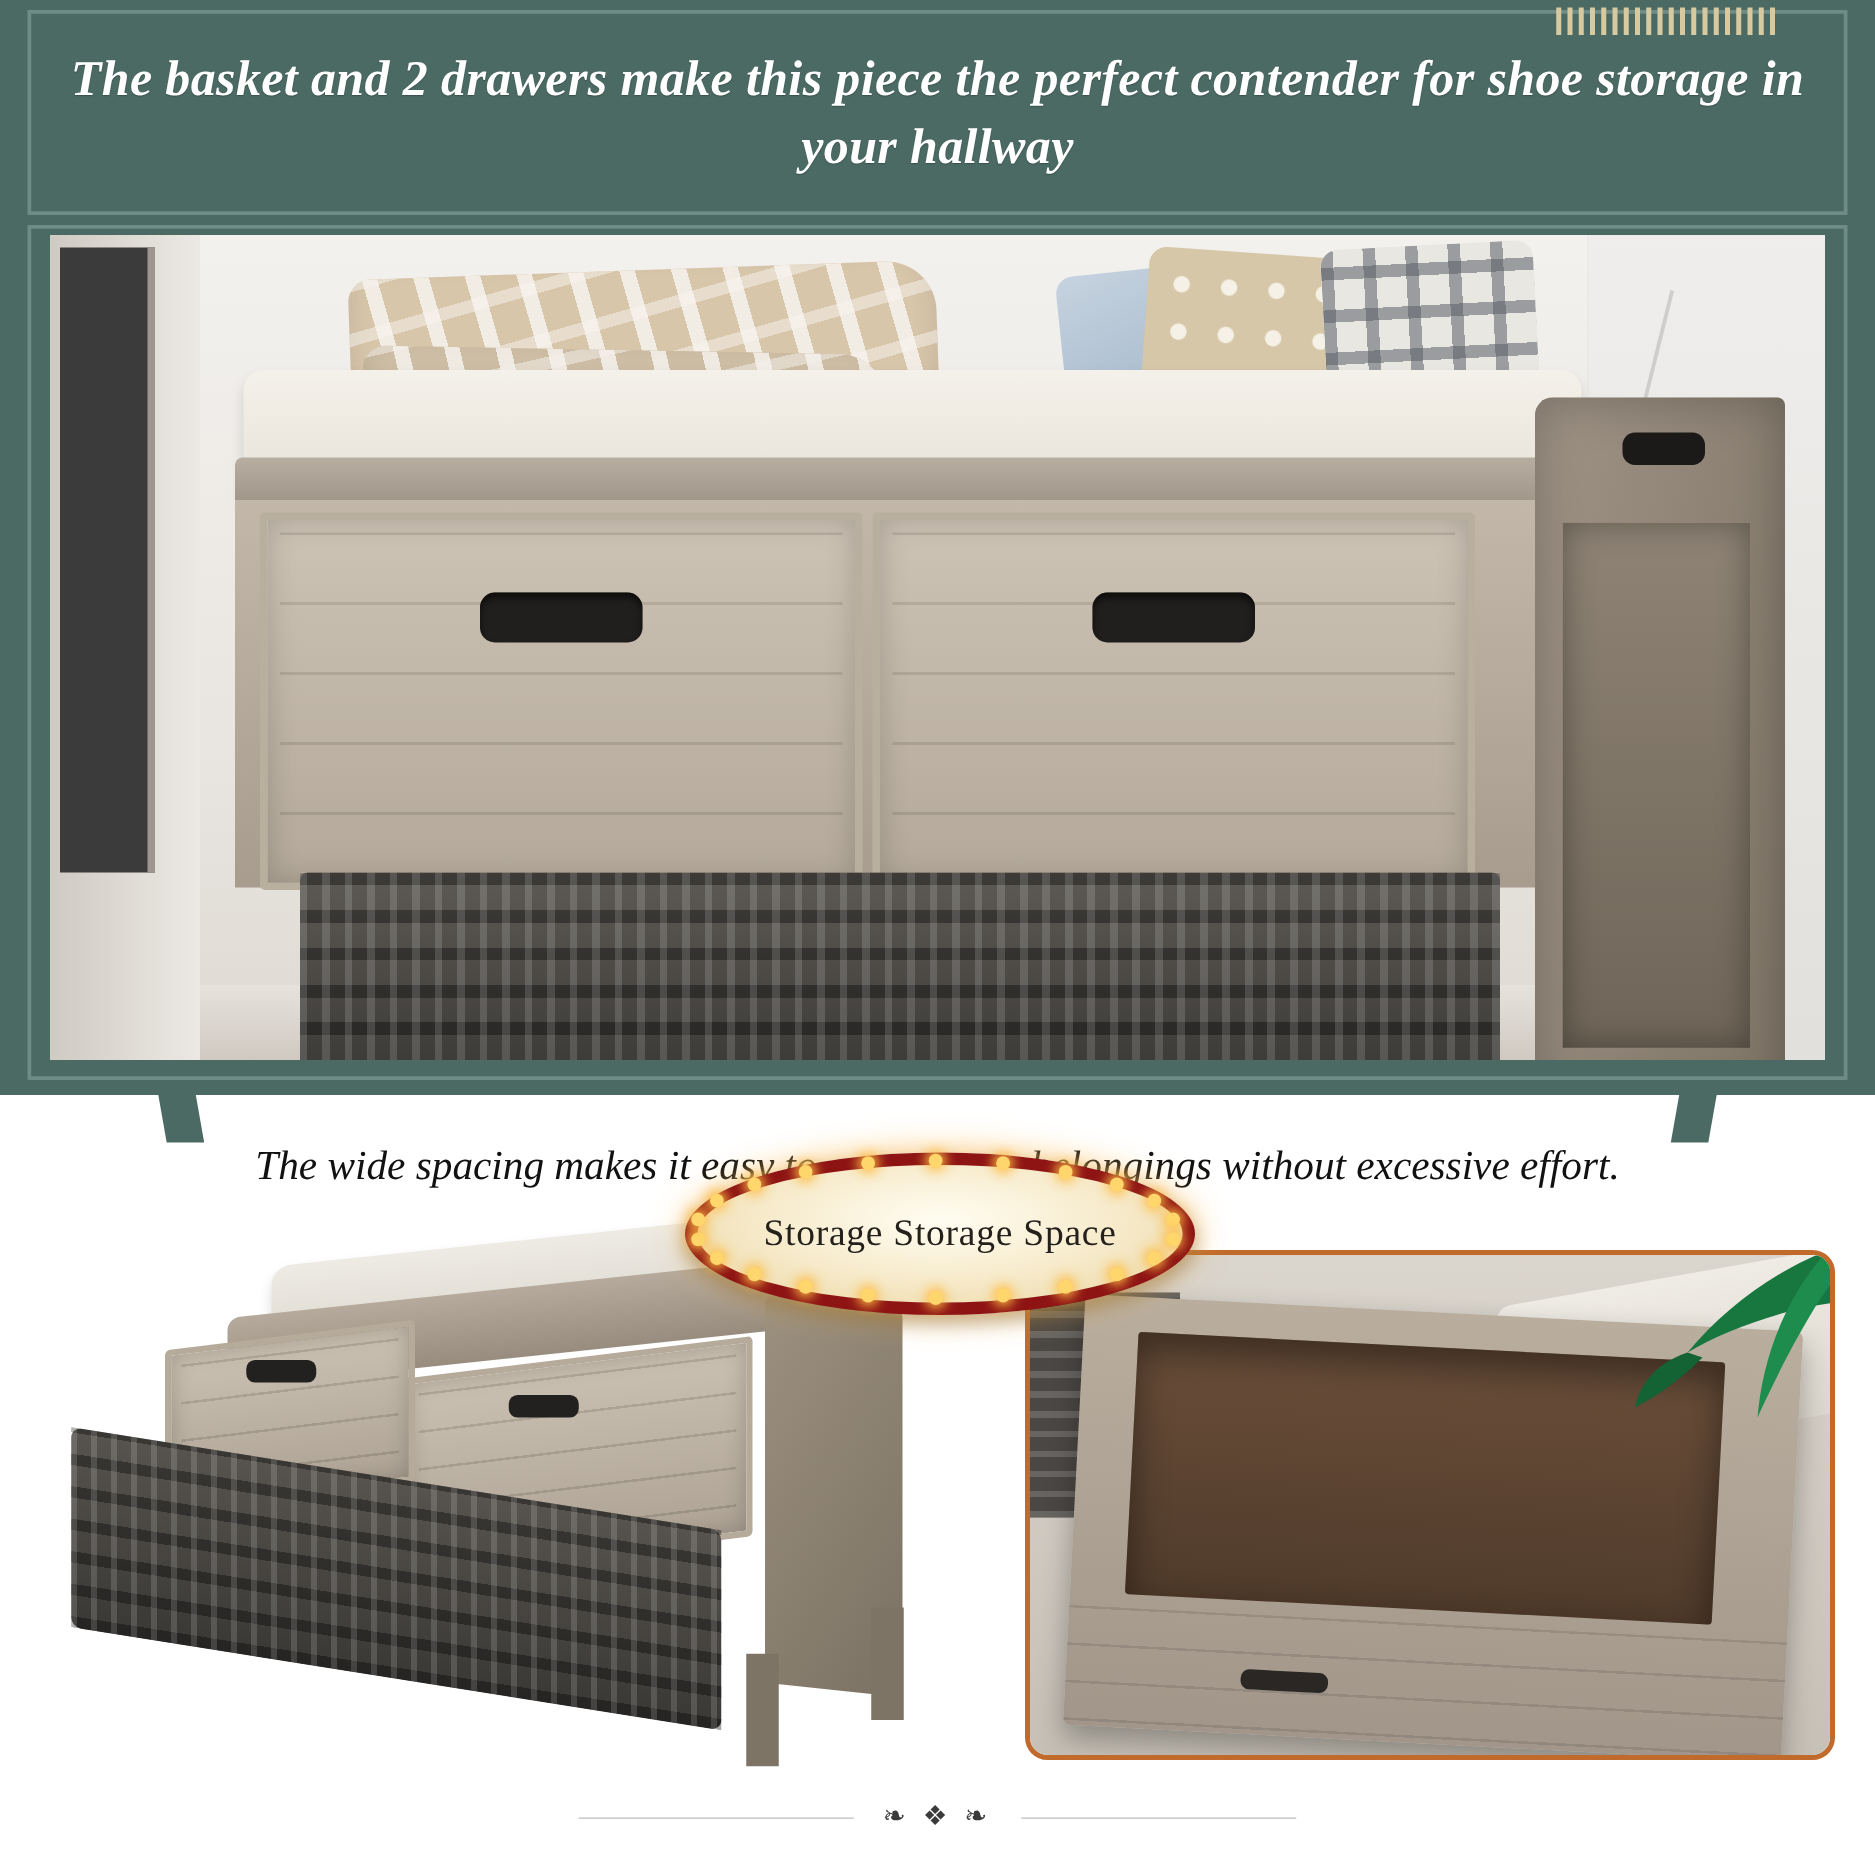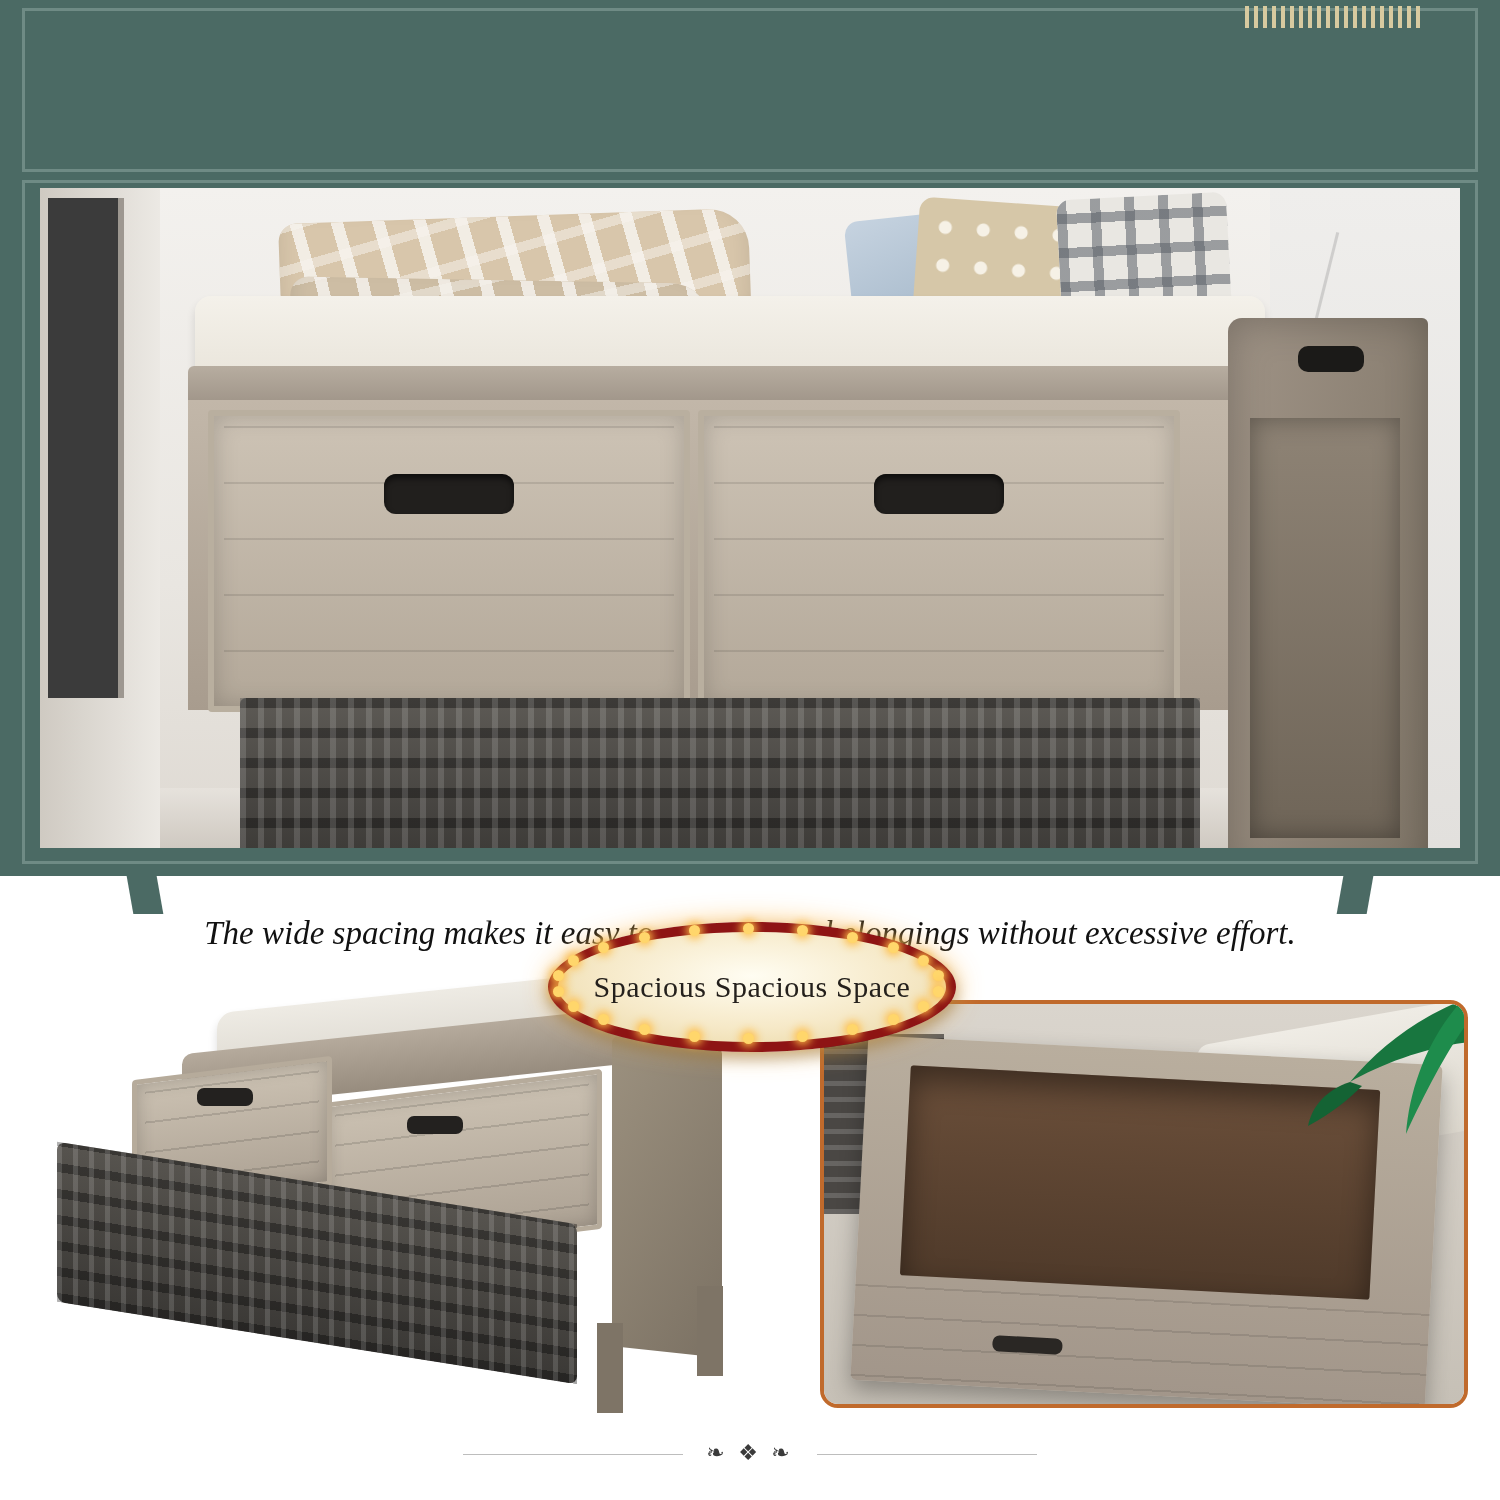--- a/index.html
+++ b/index.html
@@ -502,20 +502,21 @@
       <i></i>
       <i></i>
       <i></i>
       <i></i>
       <i></i>
       <i></i>
       <i></i>
       <i></i>
       <i></i>
   </div>
+  <div class="banner-text">The basket and 2 drawers make this piece the perfect contender for shoe storage in your hallway</div>
 </div>
 
 <div class="hero-frame">
   <div class="frame-line"></div>
 
   <div class="hero-photo">
     <div class="wall-back"></div>
     <div class="wall-left"></div>
     <div class="picture-frame"></div>
     <div class="wall-marble"></div>
@@ -549,21 +550,21 @@
   </div>
 </div>
 
 <div class="hero-legs">
   <div class="leg l"></div>
   <div class="leg r"></div>
 </div>
 
 <div class="badge">
   <div class="badge-oval">
-    <span class="badge-label">Spacious Spacious Space</span>
+    <span class="badge-label">Storage Storage Space</span>
   </div>
   <div class="badge-lights" id="badge-lights">
       <i style="left: 204px; top: 10px; background: rgb(255, 214, 107);"></i>
       <i style="left: 258.093px; top: 12.2279px; background: rgb(255, 214, 107);"></i>
       <i style="left: 307.803px; top: 18.7311px; background: rgb(255, 214, 107);"></i>
       <i style="left: 349.104px; top: 28.9827px; background: rgb(255, 214, 107);"></i>
       <i style="left: 378.649px; top: 42.1522px; background: rgb(255, 214, 107);"></i>
       <i style="left: 394.046px; top: 57.1727px; background: rgb(255, 214, 107);"></i>
       <i style="left: 394.046px; top: 72.8273px; background: rgb(255, 214, 107);"></i>
       <i style="left: 378.649px; top: 87.8478px; background: rgb(255, 214, 107);"></i>

